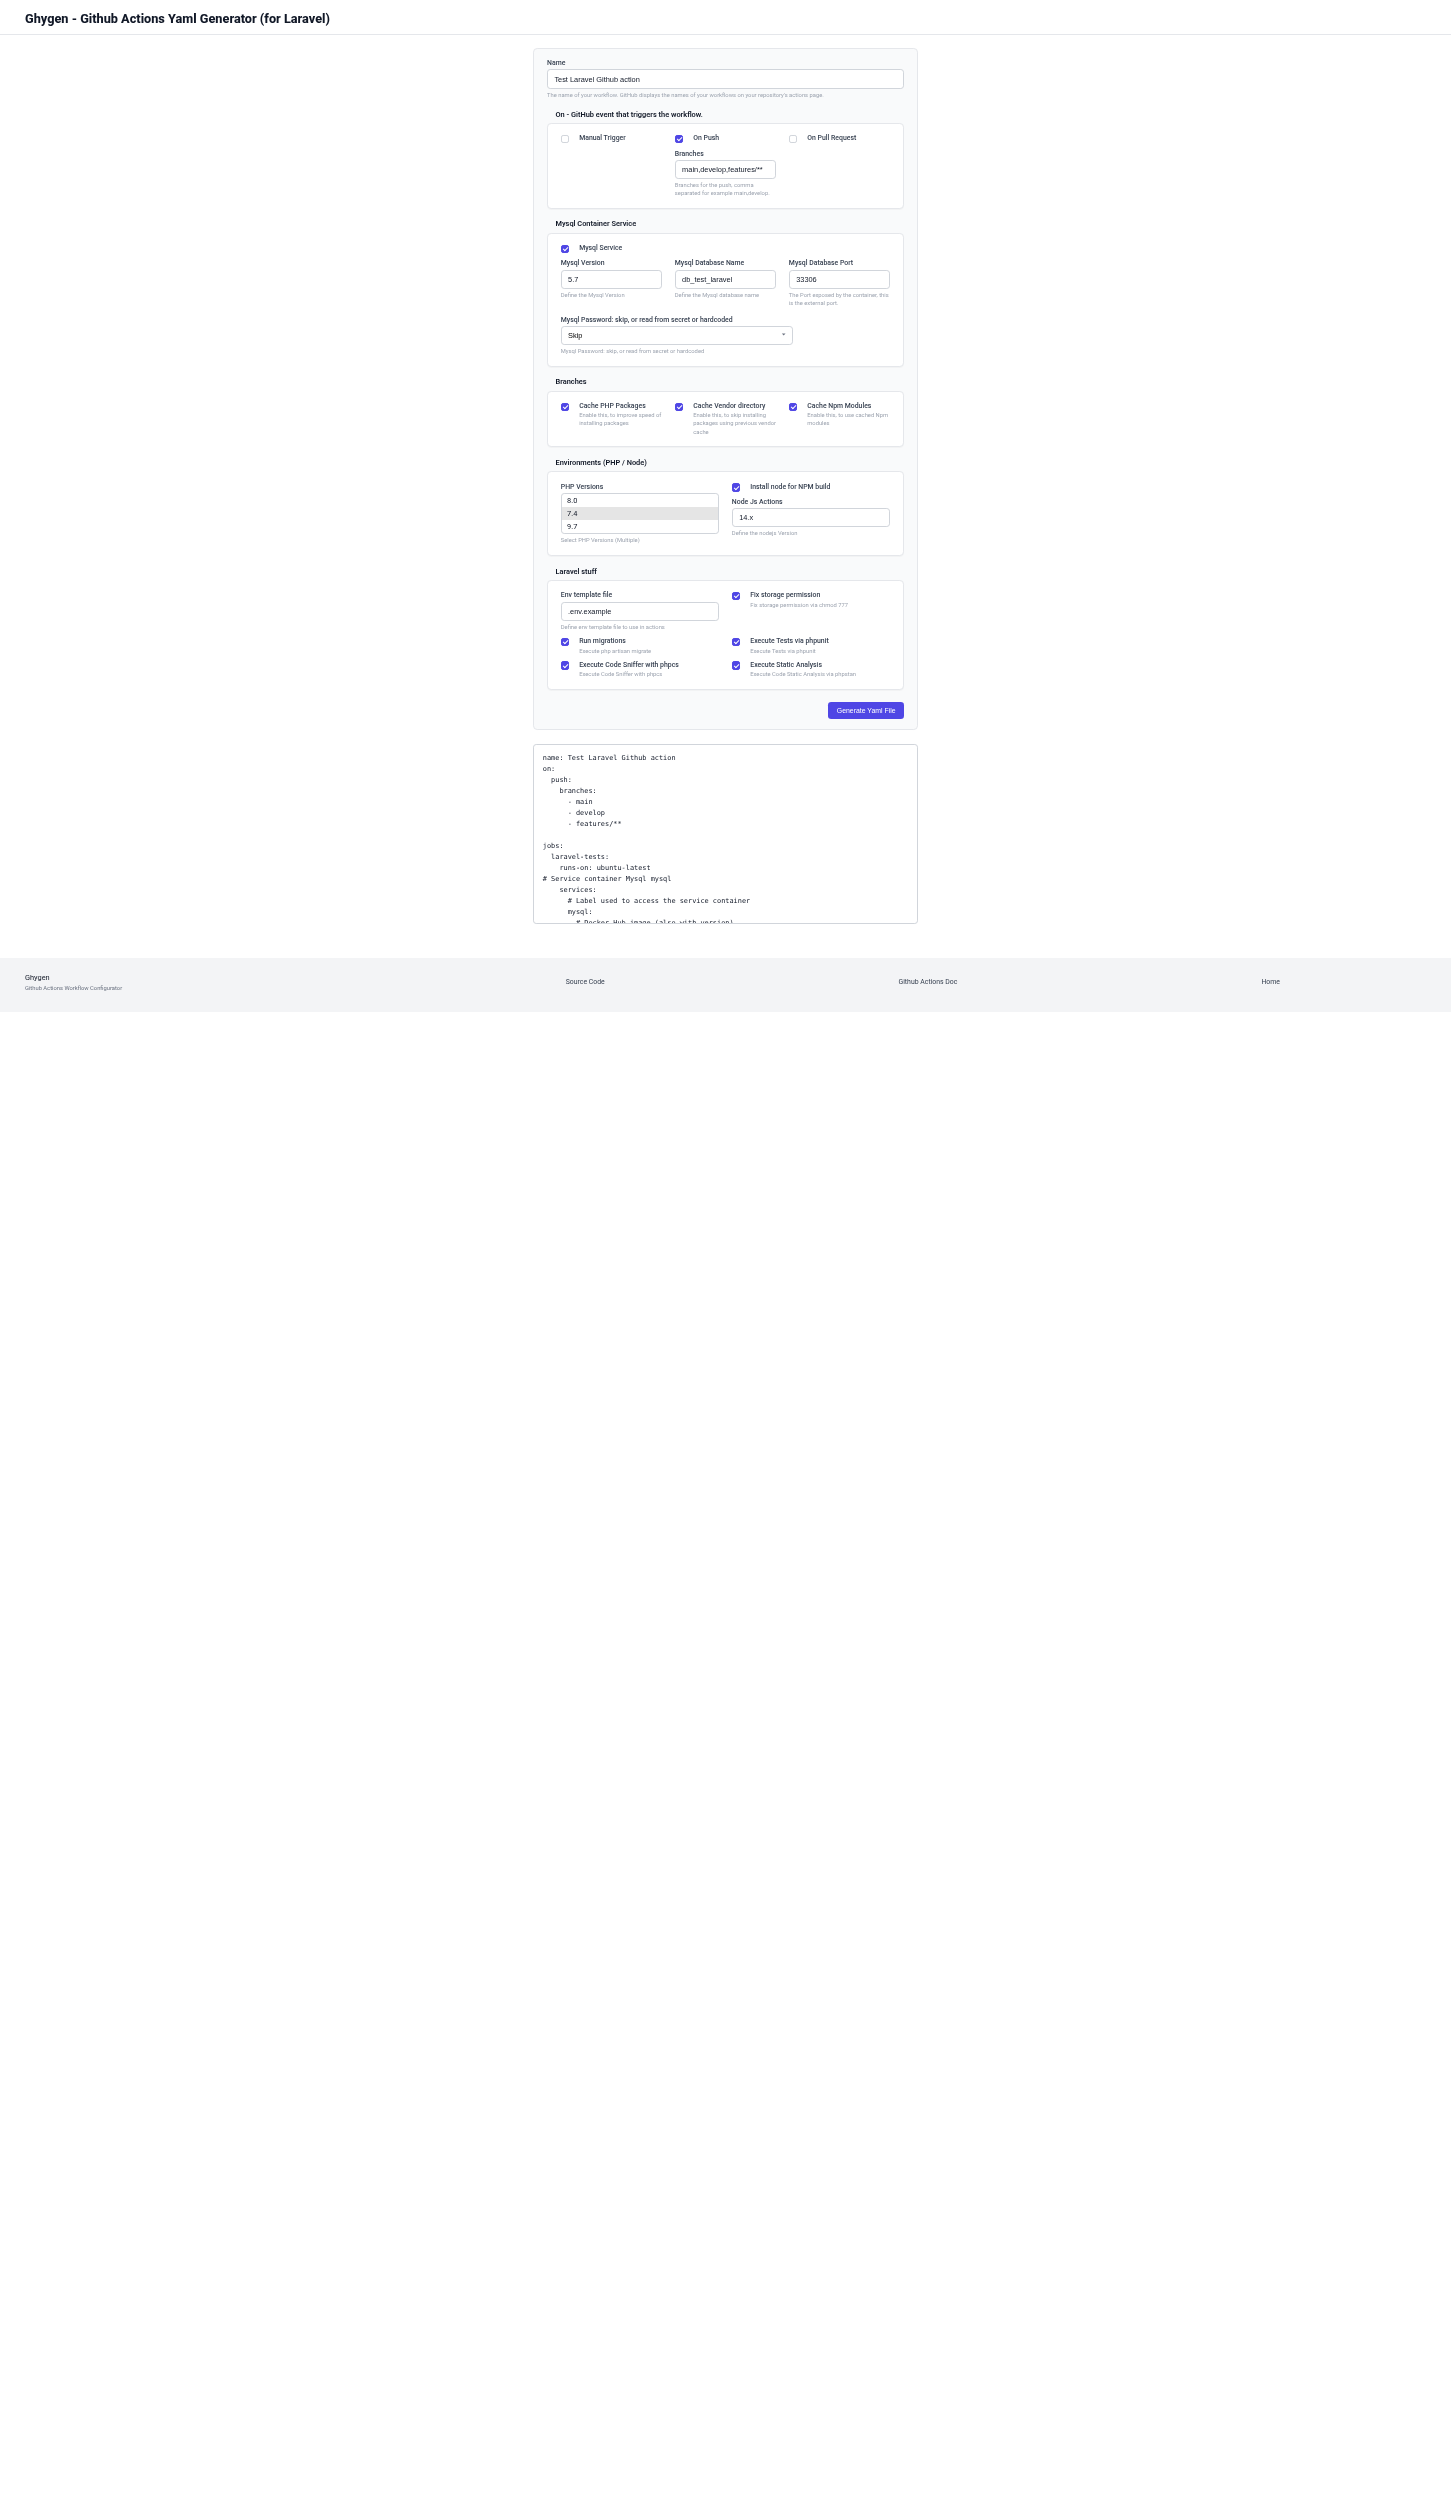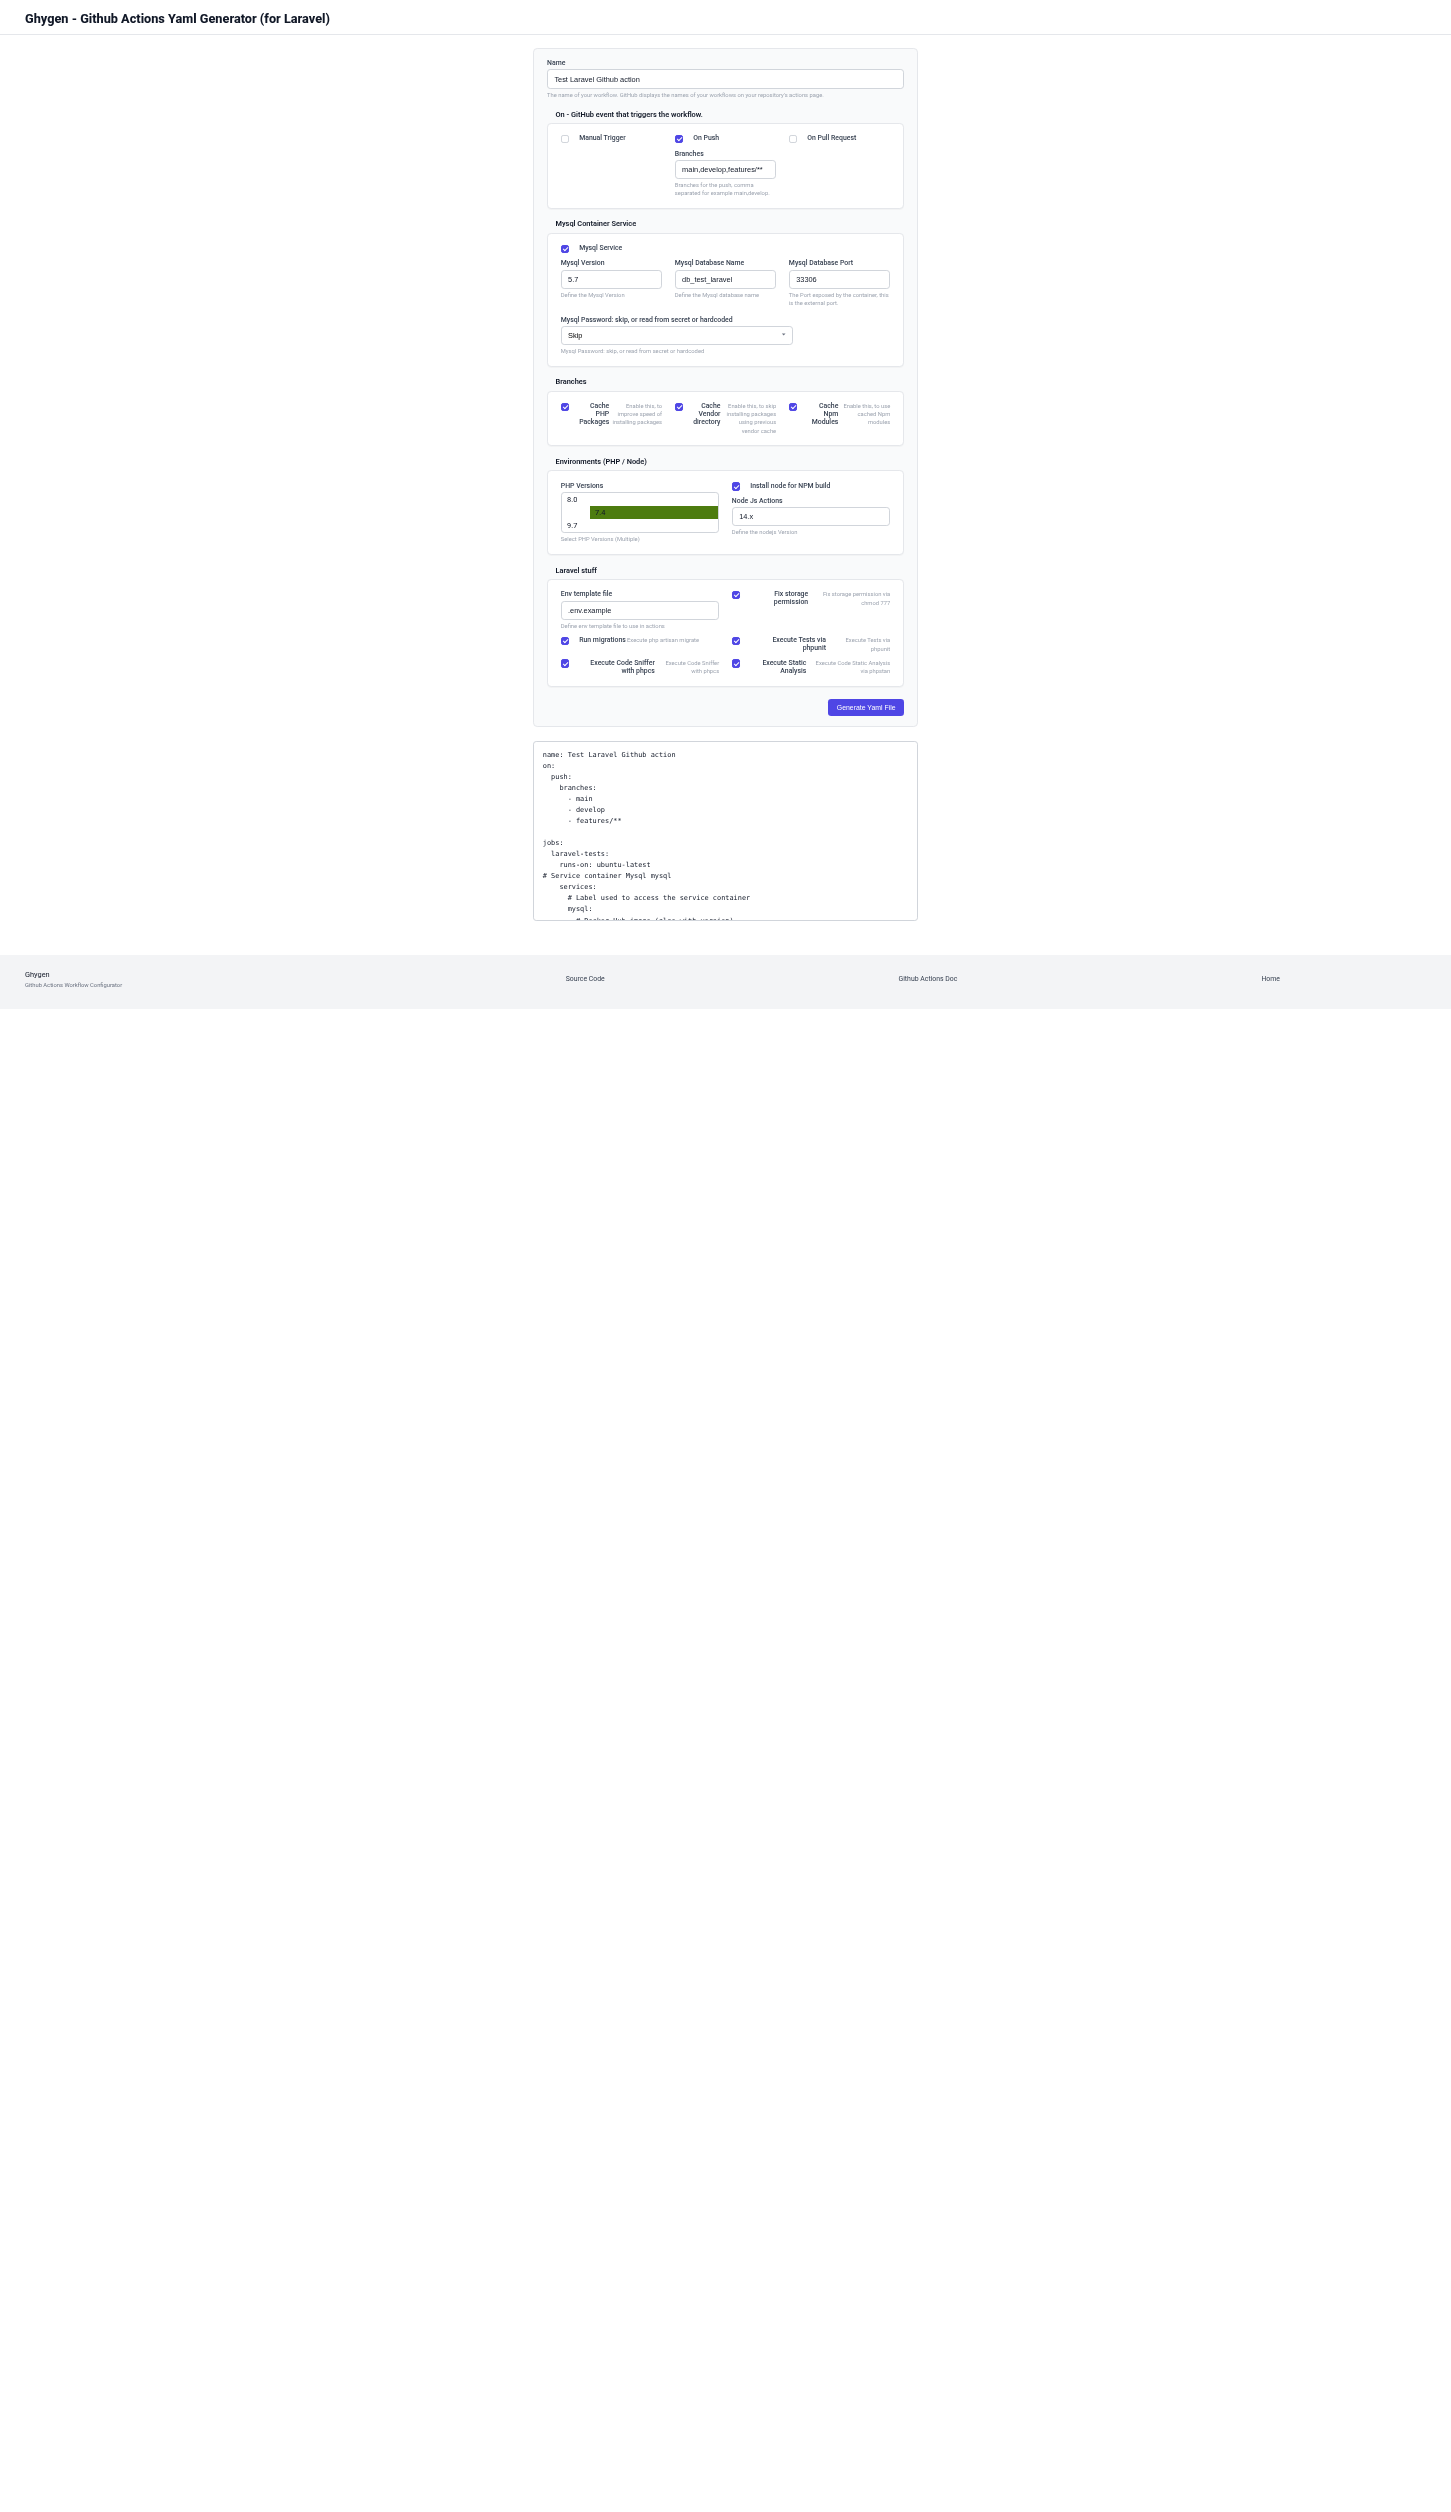--- a/index.html
+++ b/index.html
@@ -12,28 +12,28 @@
 .hint { font-size: 5.8px; color: #9ca3af; margin-top: 2.1px; line-height: 1.4; }
 .section-header { font-size: 7.4px; font-weight: 600; color: #111827; margin: 10.6px 0 4.2px 8.4px; }
 .section-card { background: #fff; border: 0.5px solid #e5e7eb; border-radius: 4.2px; padding: 10.6px 12.7px; box-shadow: 0 0.5px 1.1px rgba(0,0,0,0.03); }
 .row { display: flex; gap: 12.7px; }
 .col { flex: 1; }
 .checkbox-row { display: flex; align-items: flex-start; gap: 10px; }
 .checkbox { width: 8.4px; height: 8.4px; border: 0.8px solid #d1d5db; border-radius: 2.1px; flex-shrink: 0; margin-top: 0.5px; cursor: pointer; position: relative; }
 .checkbox.checked { background: #4f46e5; border-color: #4f46e5; }
 .checkbox.checked::after { content: ""; position: absolute; left: 2.1px; top: 0.5px; width: 2.1px; height: 4.2px; border: solid #fff; border-width: 0 1.1px 1.1px 0; transform: rotate(45deg); }
 .checkbox-label { font-size: 6.9px; font-weight: 500; color: #374151; }
-.checkbox-label-wrap { display: flex; flex-direction: row; gap: 1.1px; text-align: right; }
+.checkbox-label-wrap { display: flex; flex-direction: column; gap: 1.1px; }
 .checkbox-hint { font-size: 5.8px; color: #9ca3af; line-height: 1.4; }
 .select-wrap { position: relative; }
 .select { width: 100%; padding: 4.2px 6.3px; font-size: 7.4px; border: 0.5px solid #d1d5db; border-radius: 3.2px; background: #fff; appearance: none; cursor: pointer; }
 .select-chevron { position: absolute; right: 5.3px; top: 50%; transform: translateY(-50%); pointer-events: none; color: #6b7280; }
 .multiselect { width: 100%; border: 0.5px solid #d1d5db; border-radius: 3.2px; background: #fff; overflow: hidden; }
 .multiselect .opt { padding: 2.1px 5.3px; font-size: 7.4px; cursor: pointer; }
-.multiselect .opt.selected { background: #4d7c0f; margin-left: 28px; }
+.multiselect .opt.selected { background: #e5e5e5; }
 .btn-primary { background: #4f46e5; color: #fff; border: none; border-radius: 3.2px; padding: 4.7px 8.4px; font-size: 6.9px; font-weight: 500; cursor: pointer; }
 .actions { display: flex; justify-content: flex-end; margin-top: 12.7px; }
 .code-block { border: 0.5px solid #d1d5db; border-radius: 3.2px; padding: 7.4px 8.4px; font-family: ui-monospace, "SF Mono", Menlo, Consolas, monospace; font-size: 6.9px; line-height: 1.6; white-space: pre; overflow: hidden; margin-top: 14px; height: 180px; }
 .footer { background: #f3f4f6; margin-top: 21px; padding: 14.8px 25px 21px; display: flex; align-items: flex-start; gap: 32px; }
 .footer-brand { flex: 1.2; }
 .footer-title { font-size: 7.4px; font-weight: 400; color: #111827; }
 .footer-sub { font-size: 5.8px; color: #6b7280; margin-top: 3.2px; }
 .footer-link { flex: 1; font-size: 6.9px; color: #374151; text-align: center; cursor: pointer; padding-top: 5.3px; }
 .mt-12 { margin-top: 6.3px; }
 .mt-16 { margin-top: 8.4px; }

